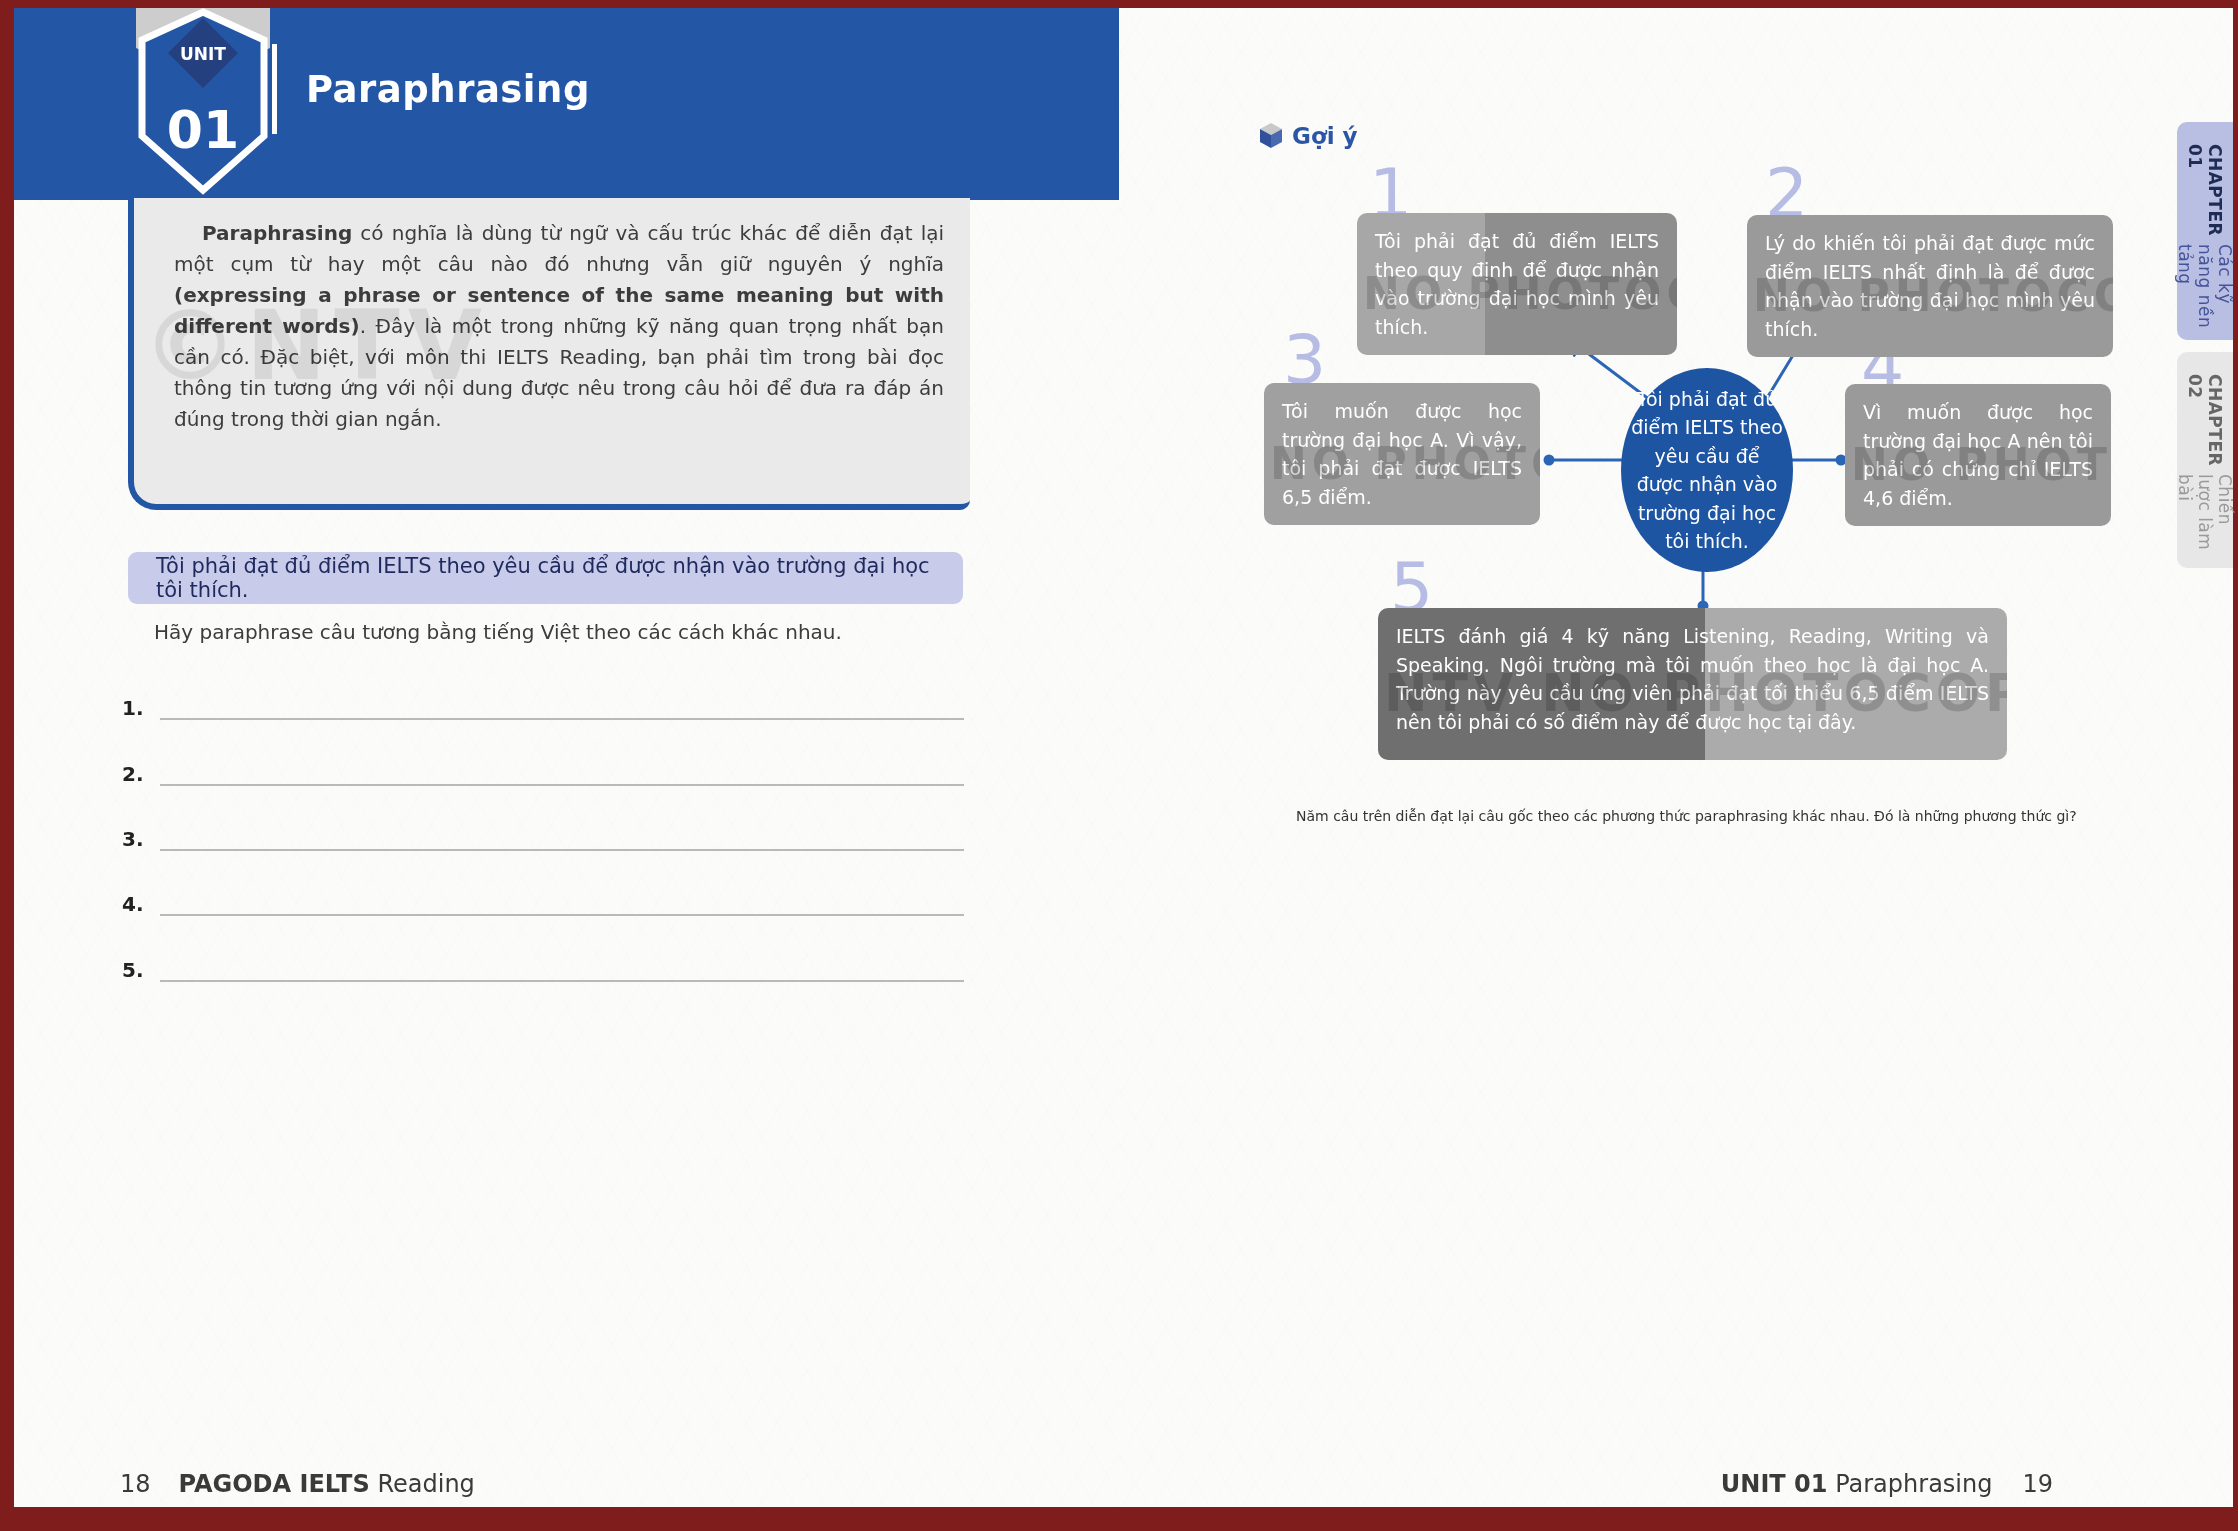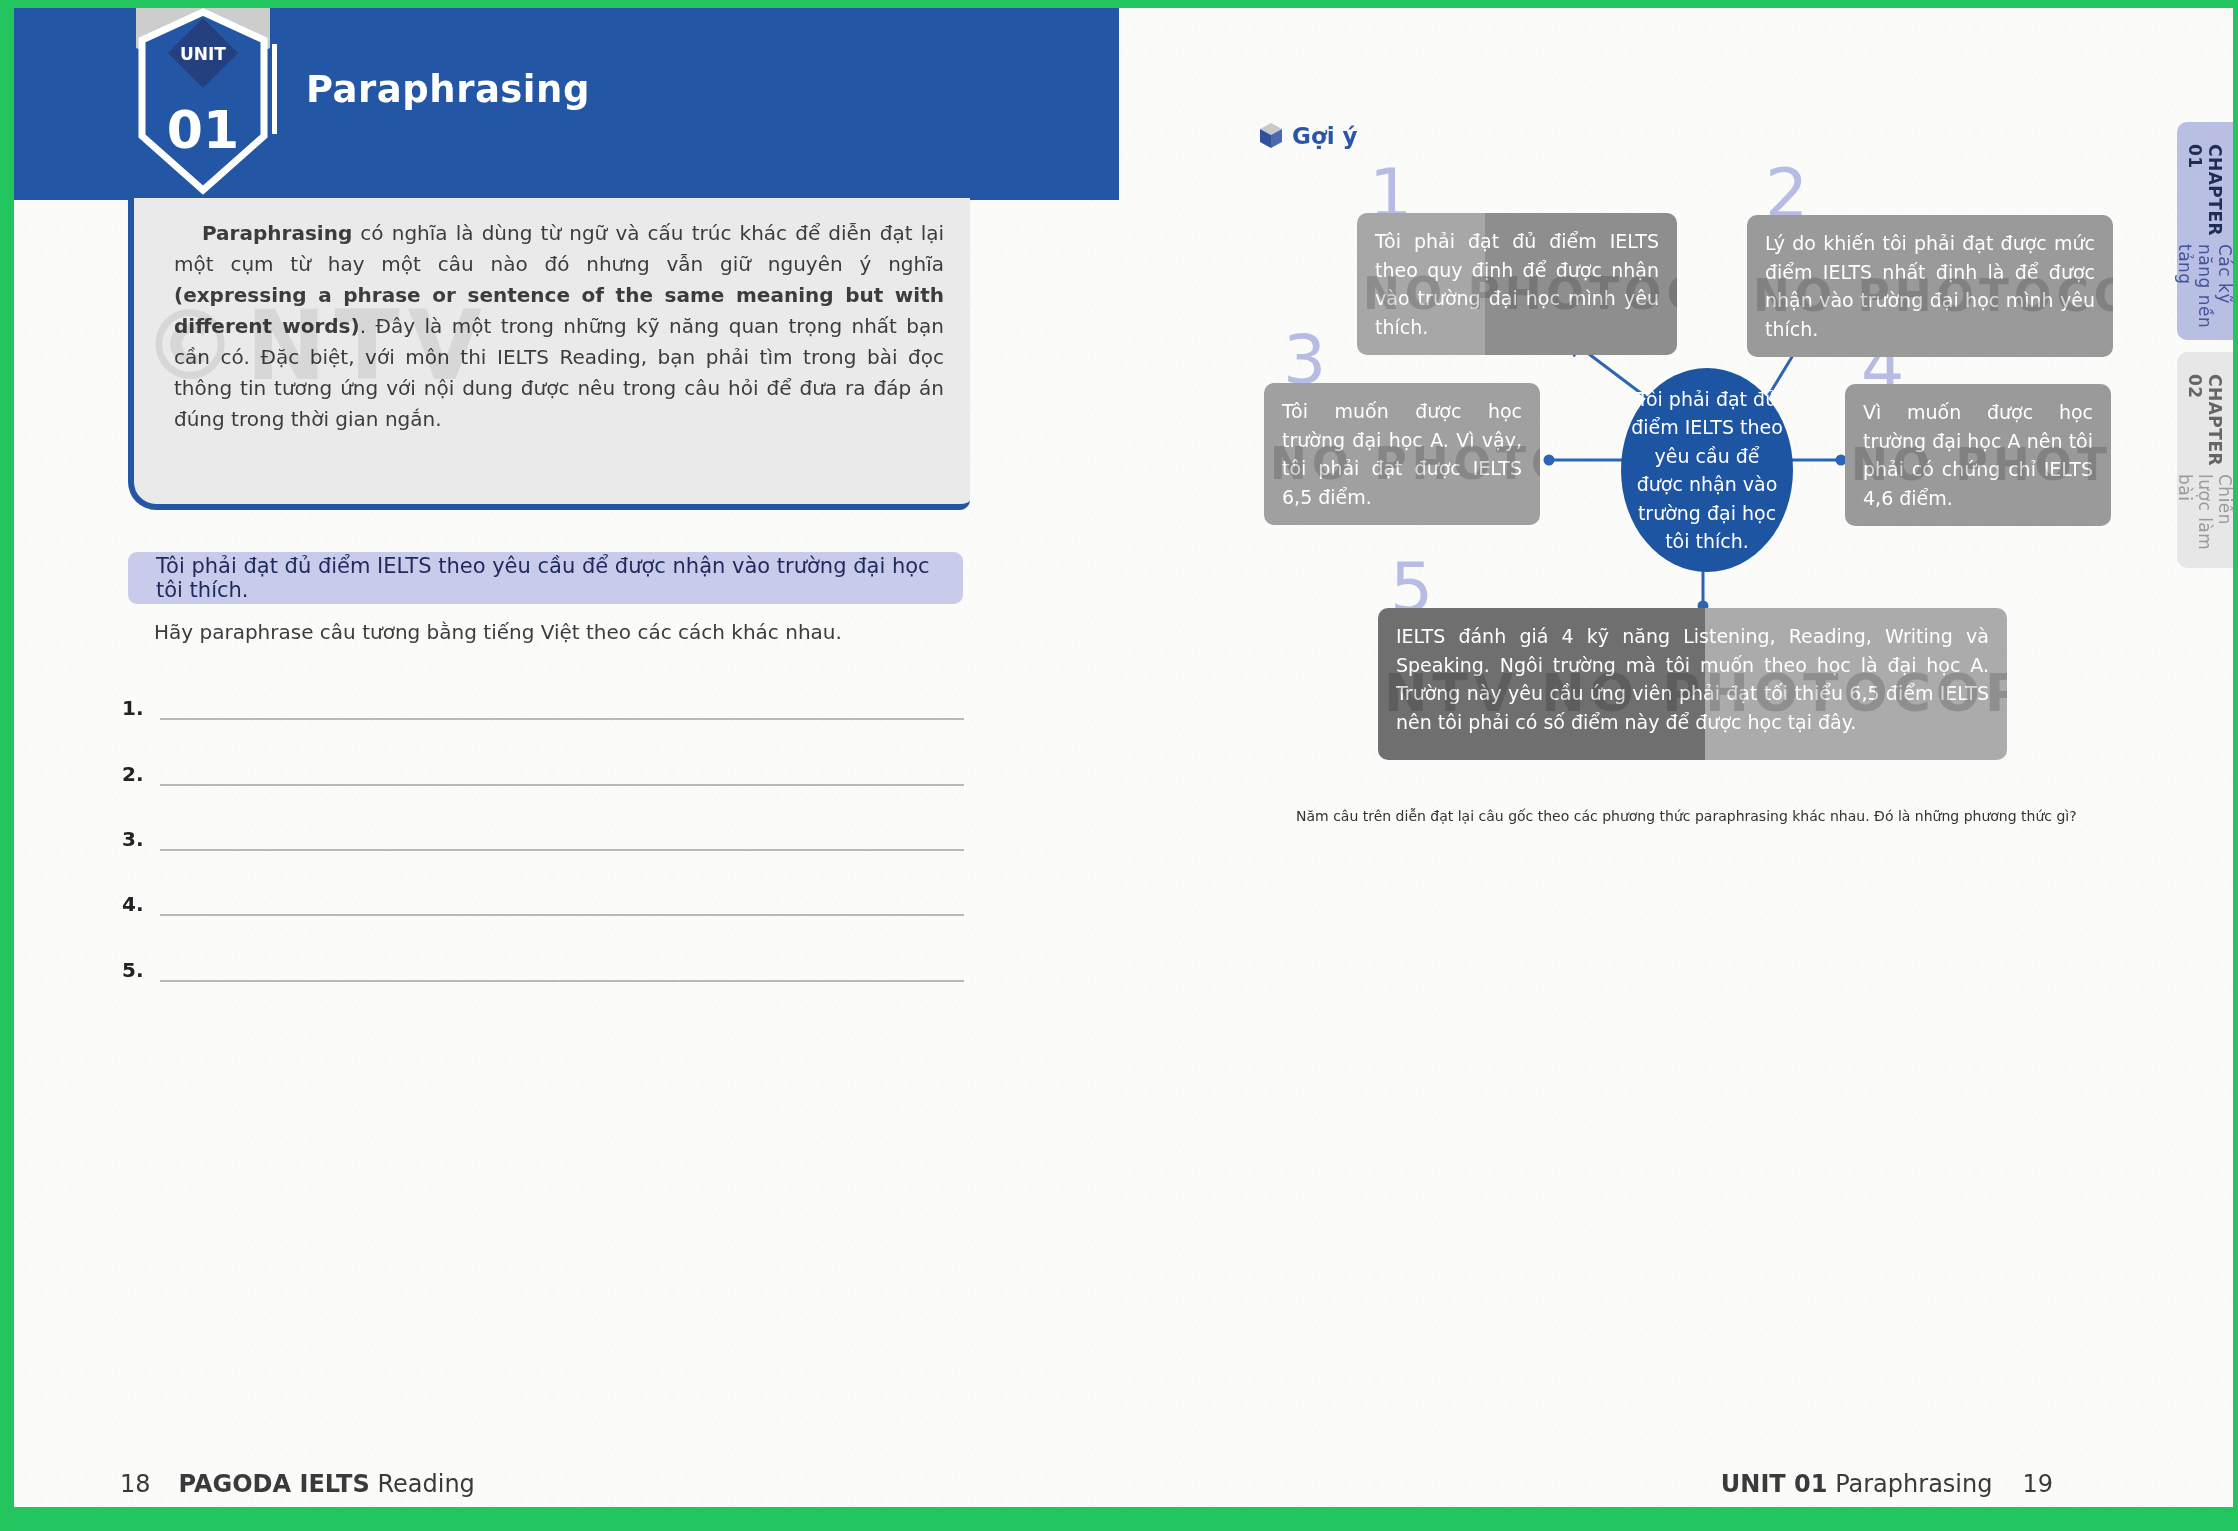--- a/index.html
+++ b/index.html
@@ -1,17 +1,17 @@
 <!DOCTYPE html>
 <html><head>
 <meta charset="utf-8">
 <style>
   html,body{margin:0;padding:0;background:#000;}
   body{font-family:"DejaVu Sans","Liberation Sans",sans-serif;}
-  .spread{position:relative;width:2238px;height:1531px;background:#22c55e;overflow:hidden;}
+  .spread{position:relative;width:2238px;height:1531px;background:#7f1d1d;overflow:hidden;}
   .page{position:absolute;top:8px;height:1499px;background:#fbfbfa;
         background-image:
           repeating-linear-gradient(60deg, rgba(205,200,195,.05) 0 1px, transparent 1px 26px),
           repeating-linear-gradient(-60deg, rgba(205,200,195,.05) 0 1px, transparent 1px 26px);}
   .page-left{left:14px;width:1105px;}
   .page-right{left:1119px;width:1114px;}
 
   
   .banner{position:absolute;left:0;top:0;width:100%;height:192px;background:#2456a6;}
   .badge{position:absolute;left:104px;top:0;}

